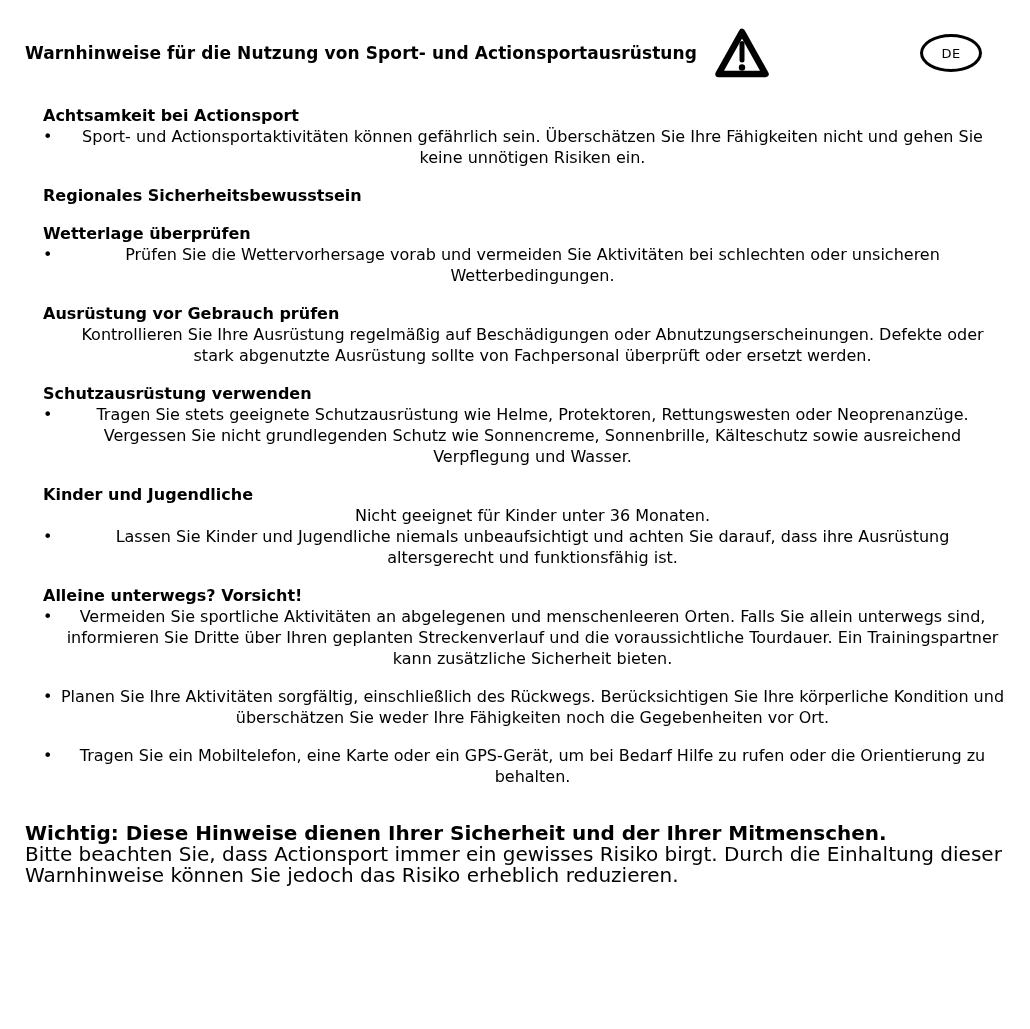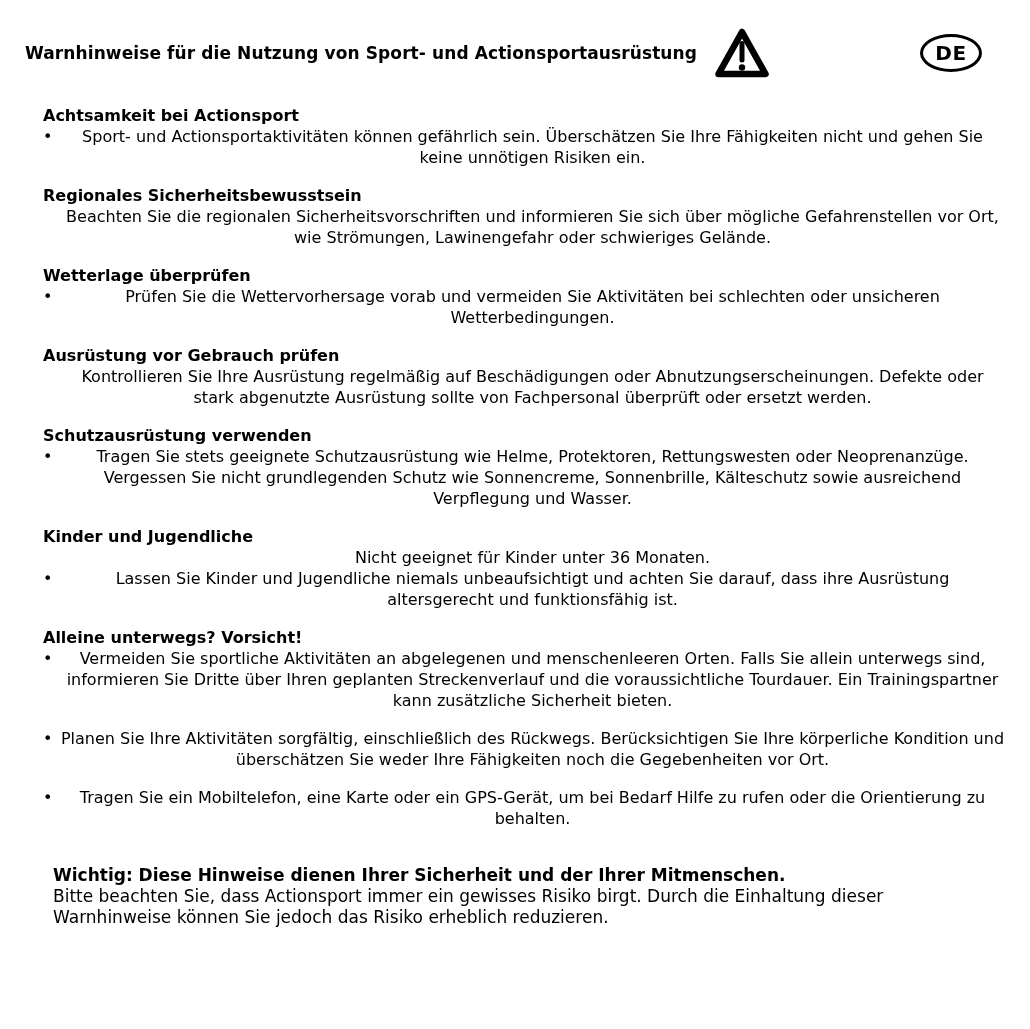--- a/index.html
+++ b/index.html
@@ -39,43 +39,42 @@
     margin-left: auto;
     margin-right: 23px;
     flex: none;
     width: 62px;
     height: 38px;
     border: 3px solid #000;
     border-radius: 50%;
     display: flex;
     align-items: center;
     justify-content: center;
-    font-size: 20px;
-    font-weight: bold;
+    font-size: 13px;
+    font-weight: normal;
     letter-spacing: 0.5px;
   }
   .sections { font-size: 16px; line-height: 21px; margin-left: 18px; }
   section { margin-bottom: 17px; }
   .sec-heading {
     font-size: 16px;
     font-weight: bold;
     line-height: 21px;
   }
   .item { display: flex; }
   .marker {
     flex: none;
     width: 17px;
     text-align: left;
   }
   .item-text { flex: 1; text-align: center; }
   .doc-footer {
     margin-top: 36px;
-    font-size: 17px;
+    font-size: 20px;
     line-height: 21px;
-    margin-left: 28px;
   }
   .footer-headline { font-weight: bold; }
 </style>
 </head>
 <body>
 
 <div class="page">
 
   <div class="doc-header">
     <div class="doc-title">Warnhinweise für die Nutzung von Sport- und Actionsportausrüstung</div>
@@ -94,24 +93,20 @@
     <section>
       <h2 class="sec-heading">Achtsamkeit bei Actionsport</h2>
       <div class="item">
         <span class="marker">•</span>
         <span class="item-text">Sport- und Actionsportaktivitäten können gefährlich sein. Überschätzen Sie Ihre Fähigkeiten nicht und gehen Sie keine unnötigen Risiken ein.</span>
       </div>
     </section>
 
     <section>
       <h2 class="sec-heading">Regionales Sicherheitsbewusstsein</h2>
-      <div class="item">
-        <span class="marker"></span>
-        <span class="item-text">Beachten Sie die regionalen Sicherheitsvorschriften und informieren Sie sich über mögliche Gefahrenstellen vor Ort, wie Strömungen, Lawinengefahr oder schwieriges Gelände.</span>
-      </div>
     </section>
 
     <section>
       <h2 class="sec-heading">Wetterlage überprüfen</h2>
       <div class="item">
         <span class="marker">•</span>
         <span class="item-text">Prüfen Sie die Wettervorhersage vorab und vermeiden Sie Aktivitäten bei schlechten oder unsicheren Wetterbedingungen.</span>
       </div>
     </section>
 

